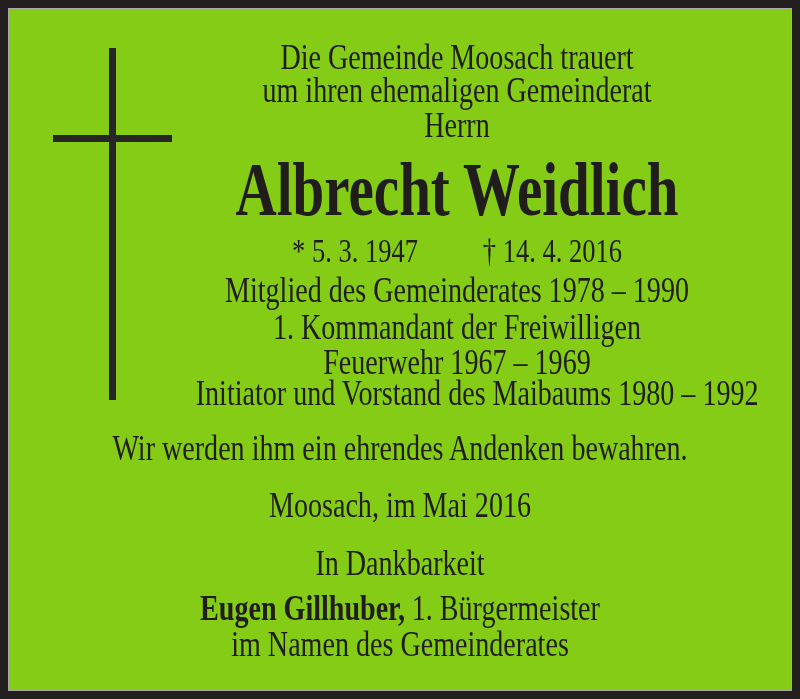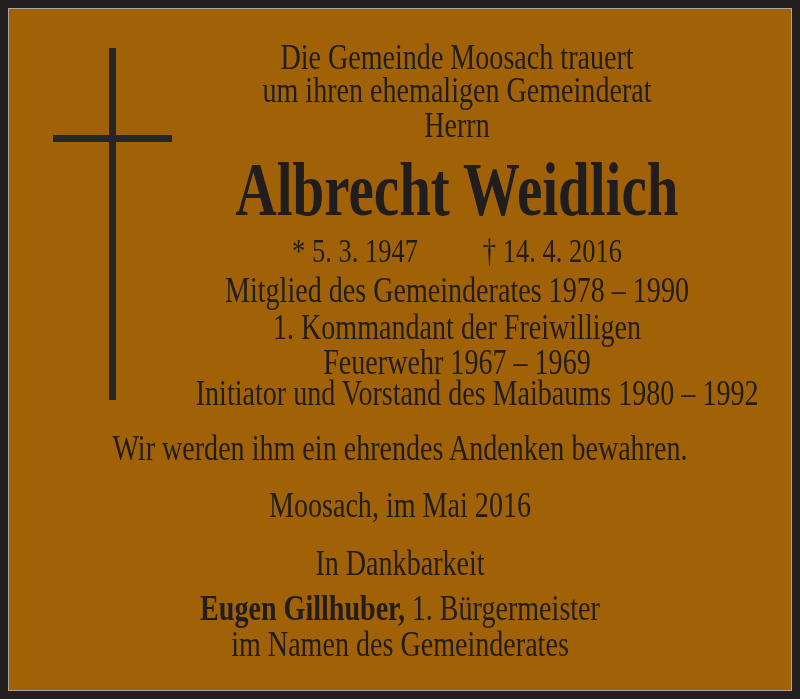--- a/index.html
+++ b/index.html
@@ -6,21 +6,21 @@
   html, body {
     margin: 0;
     padding: 0;
     background: #ffffff;
   }
   .notice {
     position: relative;
     width: 800px;
     height: 699px;
     box-sizing: border-box;
-    background: #a16207;
+    background: #84cc16;
     border: 8px solid #231f1e;
     overflow: hidden;
     font-family: "Liberation Serif", "DejaVu Serif", serif;
     color: #201d1c;
   }
   .inner-line {
     position: absolute;
     inset: 0;
     border: 1px solid #a9a6a4;
     pointer-events: none;

